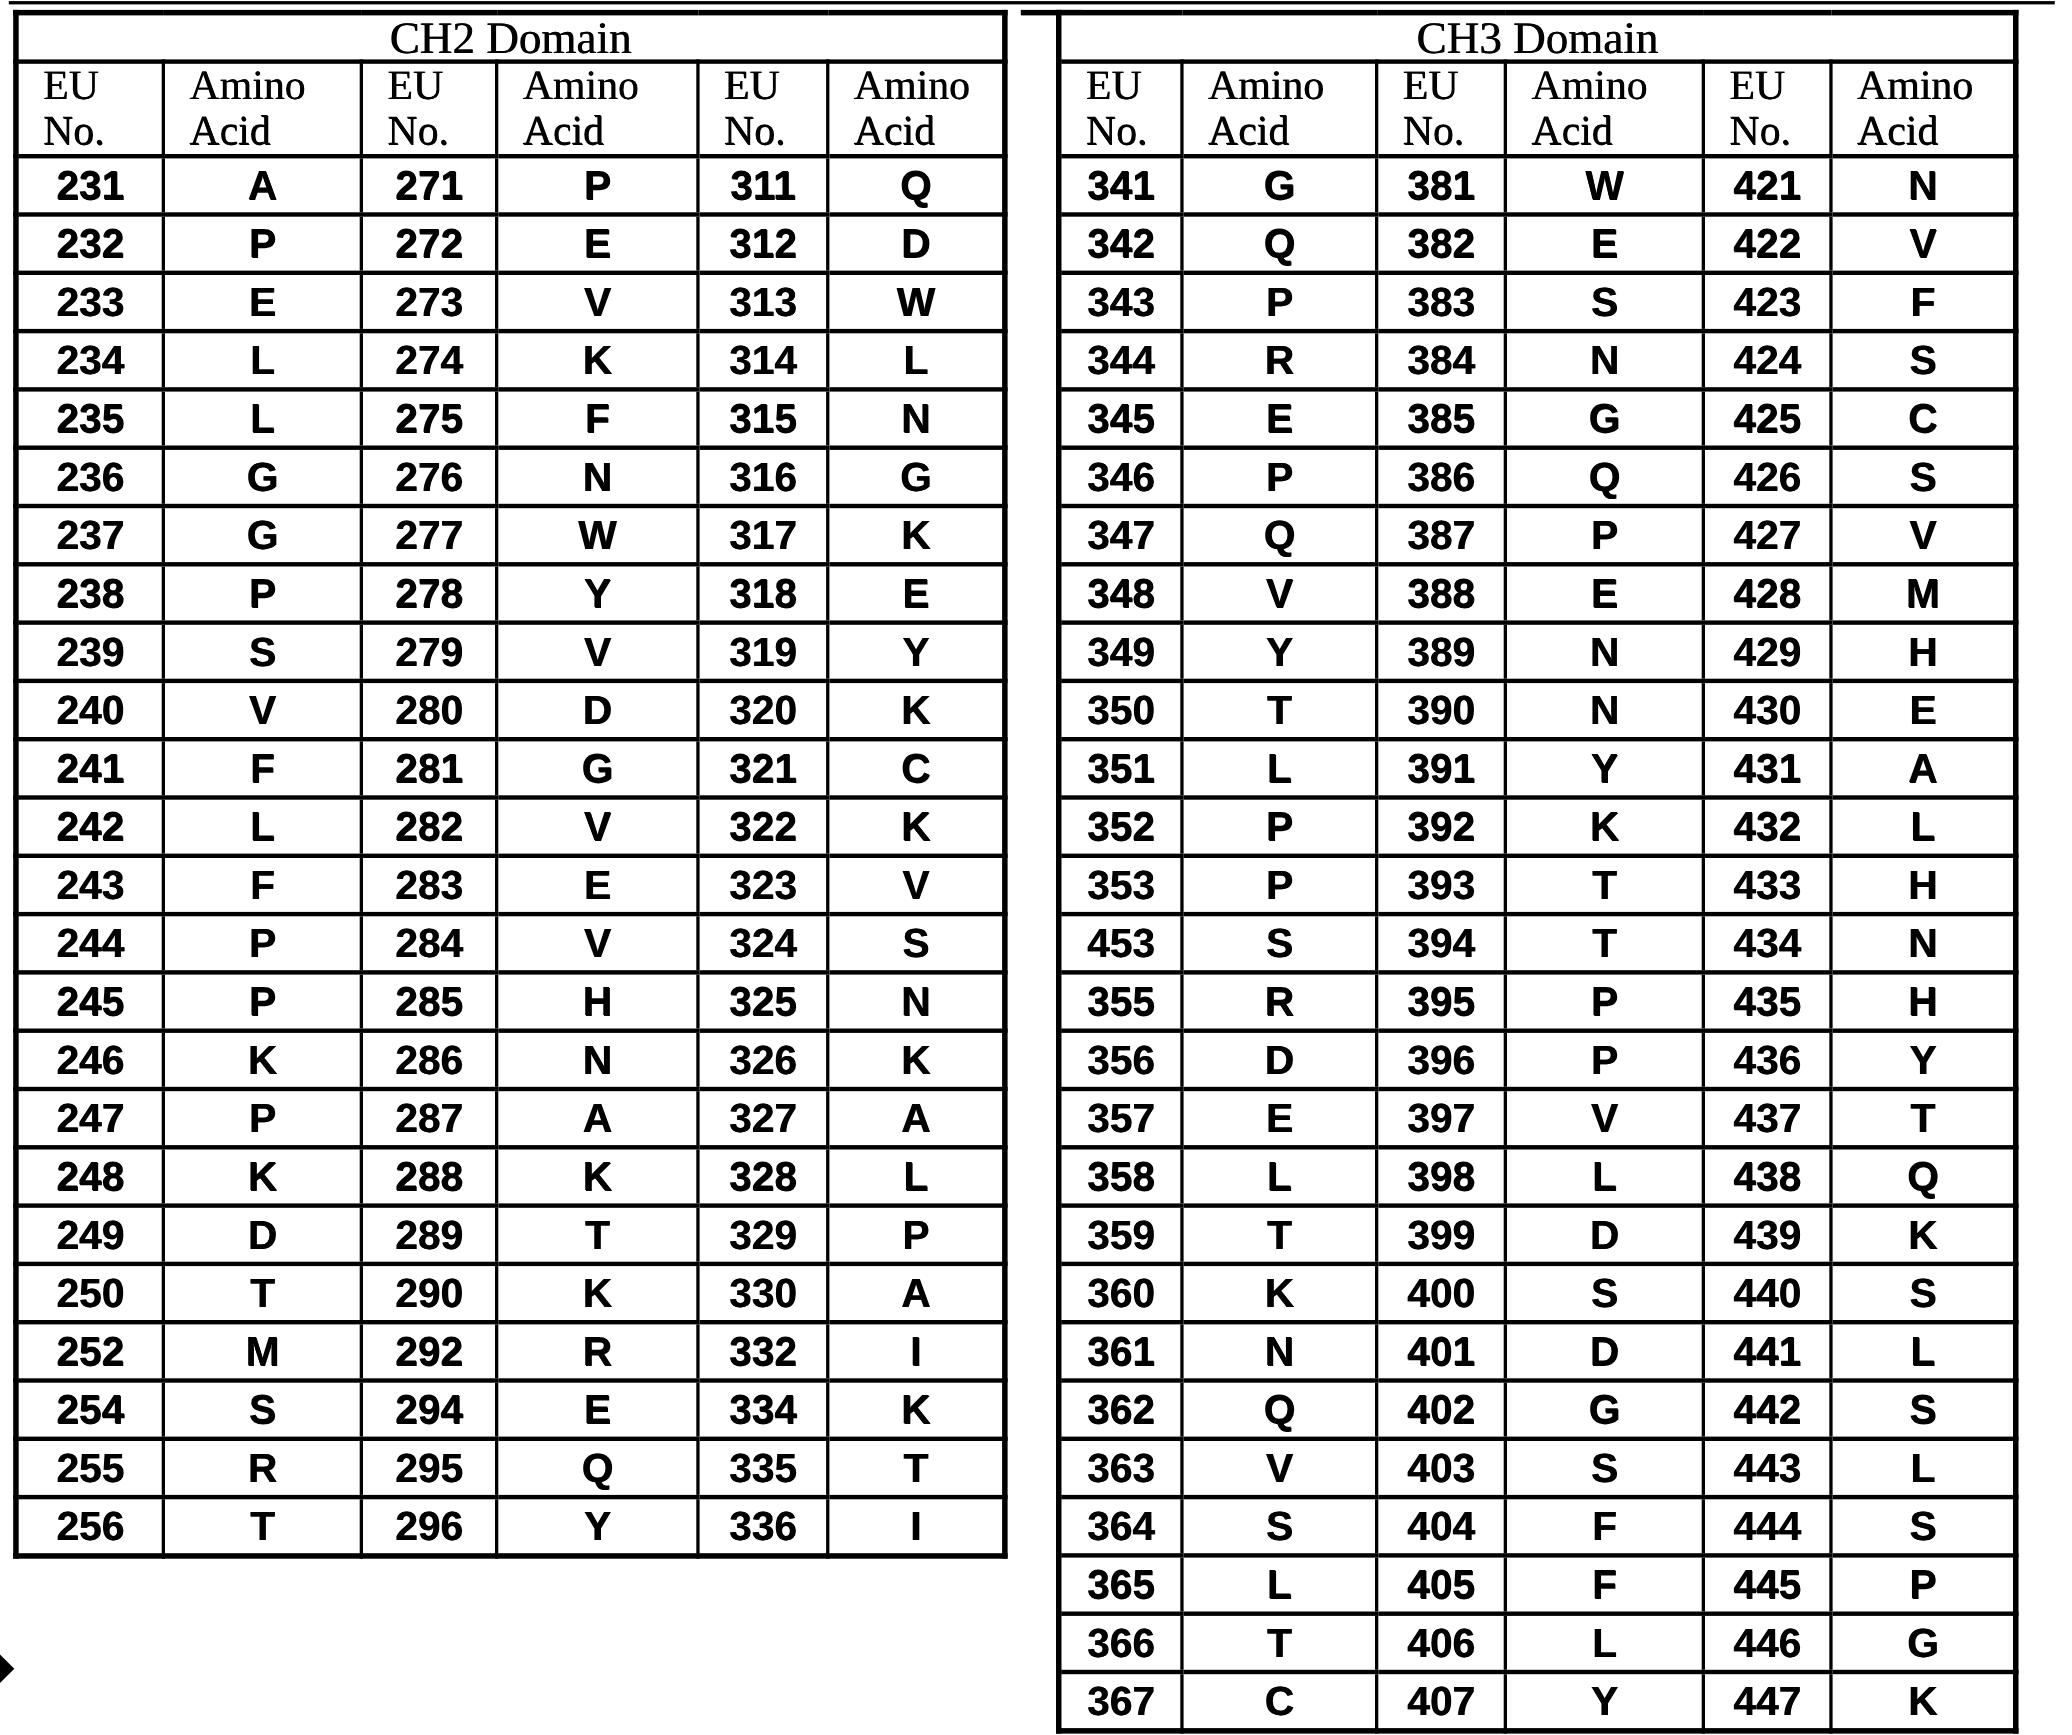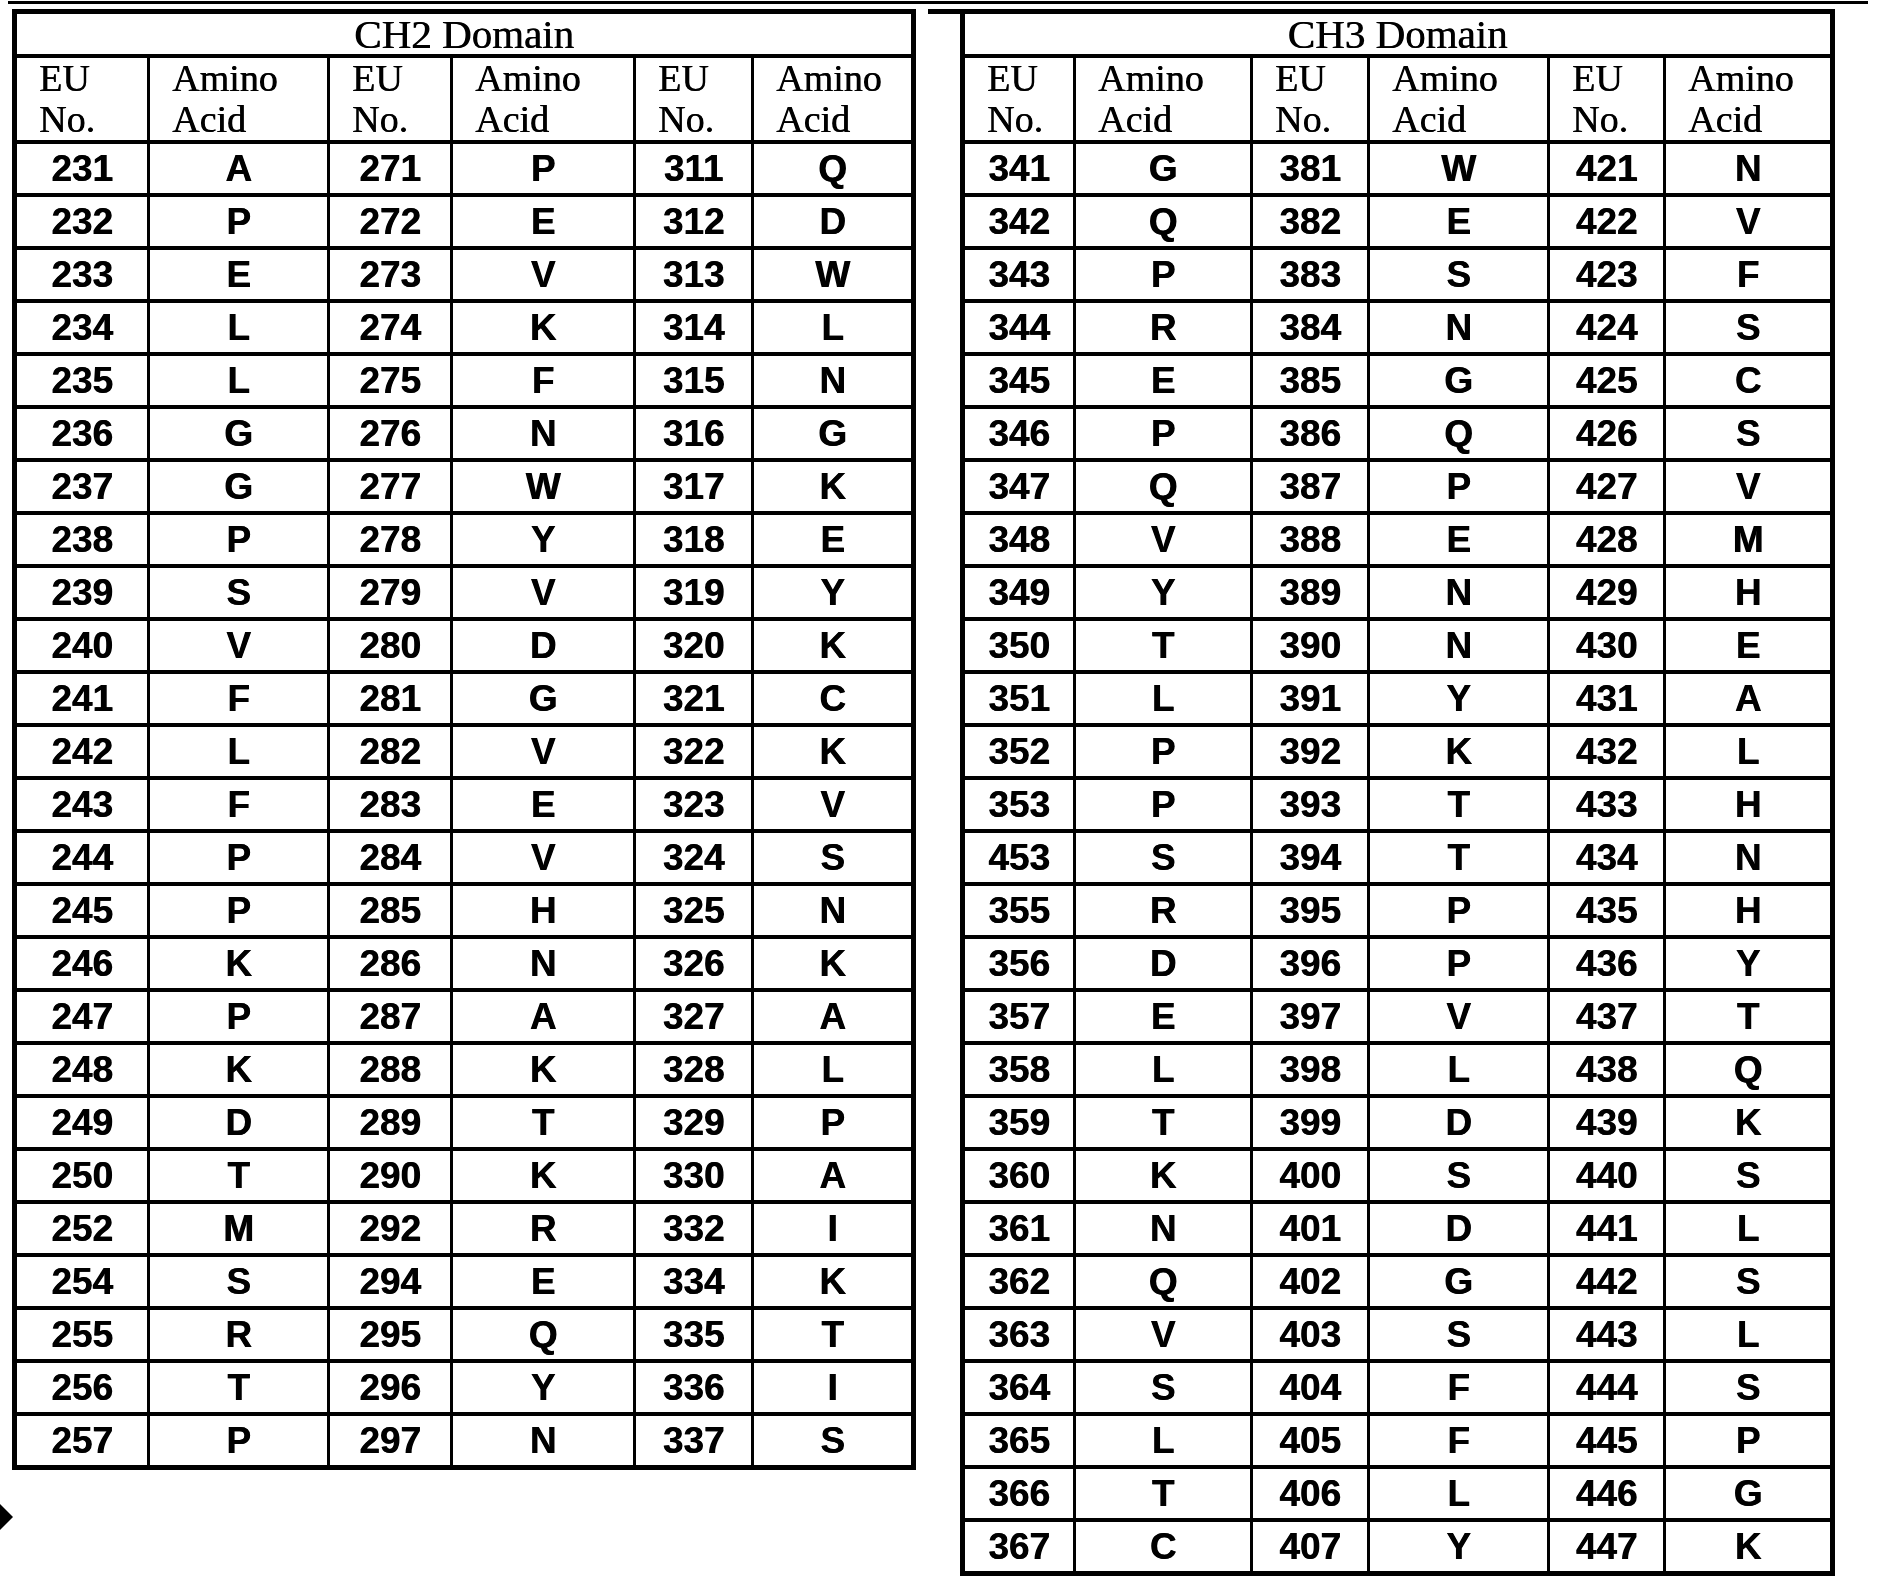--- a/index.html
+++ b/index.html
@@ -307,28 +307,20 @@
             <td>T</td>
           </tr>
           <tr>
             <td>256</td>
             <td>T</td>
             <td>296</td>
             <td>Y</td>
             <td>336</td>
             <td>I</td>
           </tr>
-          <tr>
-            <td>257</td>
-            <td>P</td>
-            <td>297</td>
-            <td>N</td>
-            <td>337</td>
-            <td>S</td>
-          </tr>
         </tbody>
       </table>
     <table class="seq">
         <colgroup>
           <col style="width: 112px;">
           <col style="width: 177px;">
           <col style="width: 117px;">
           <col style="width: 180px;">
           <col style="width: 116px;">
           <col style="width: 168px;">

